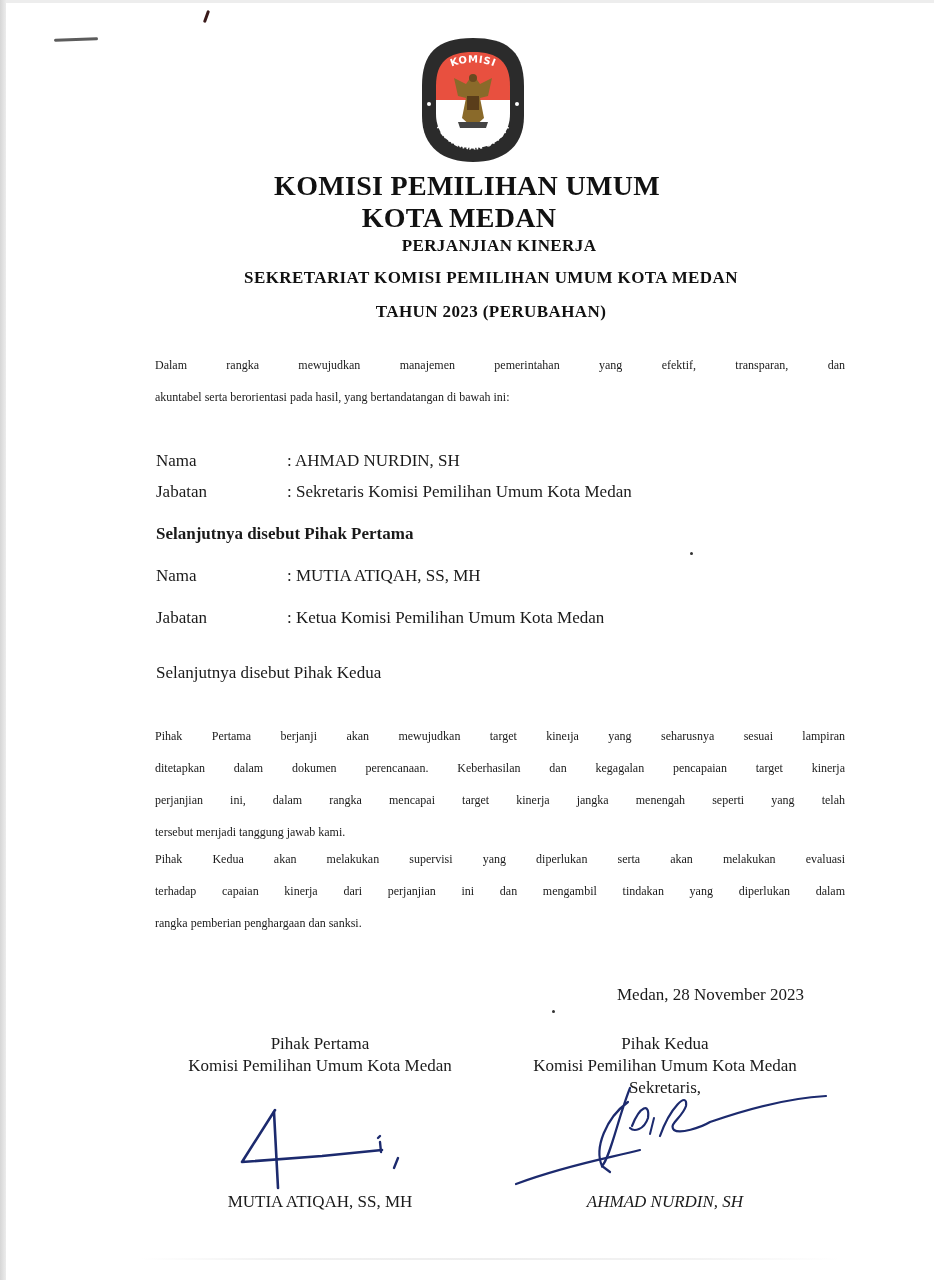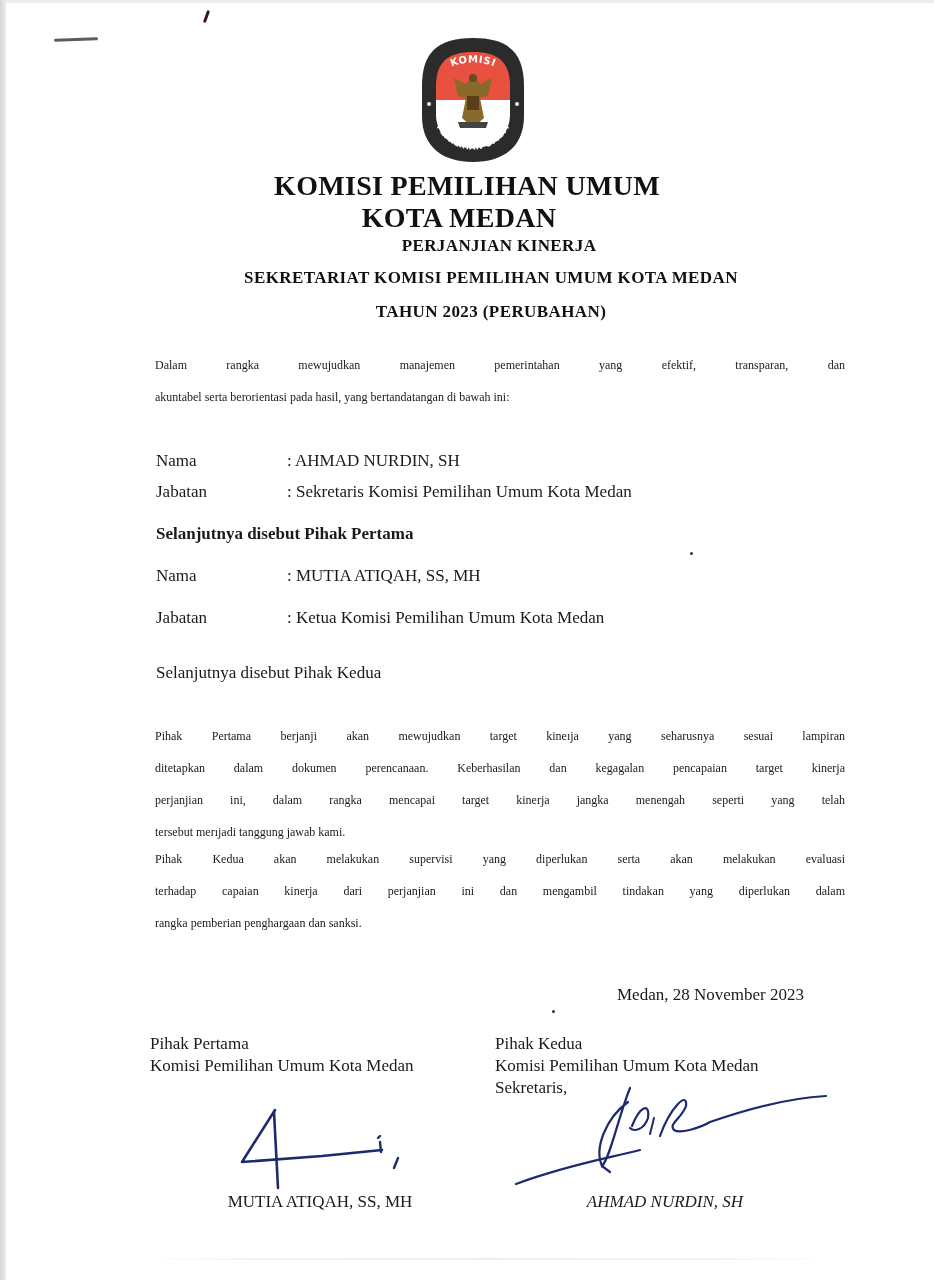--- a/index.html
+++ b/index.html
@@ -41,21 +41,21 @@
     .para {
       position: absolute; left: 155px; width: 690px;
       font-size: 12px; line-height: 32px; text-align: justify;
       text-align-last: justify;
     }
     .para .last { text-align-last: left; display: block; }
     .line { position: absolute; font-size: 17px; white-space: nowrap; }
     .label-col { left: 156px; }
     .value-col { left: 287px; }
     .sig-block {
-      position: absolute; width: 340px; text-align: left; font-size: 17px;
+      position: absolute; width: 340px; text-align: center; font-size: 17px;
       line-height: 22px;
     }
     .sig-name {
       position: absolute; width: 340px; text-align: center; font-size: 17px;
     }
     .signature { position: absolute; }
     .faint-bottom {
       position: absolute; top: 1258px; left: 140px; width: 700px; height: 2px;
       background: linear-gradient(to right, transparent, #f1f1f1 20%, #eeeeee 50%, #f3f3f3 80%, transparent);
     }

